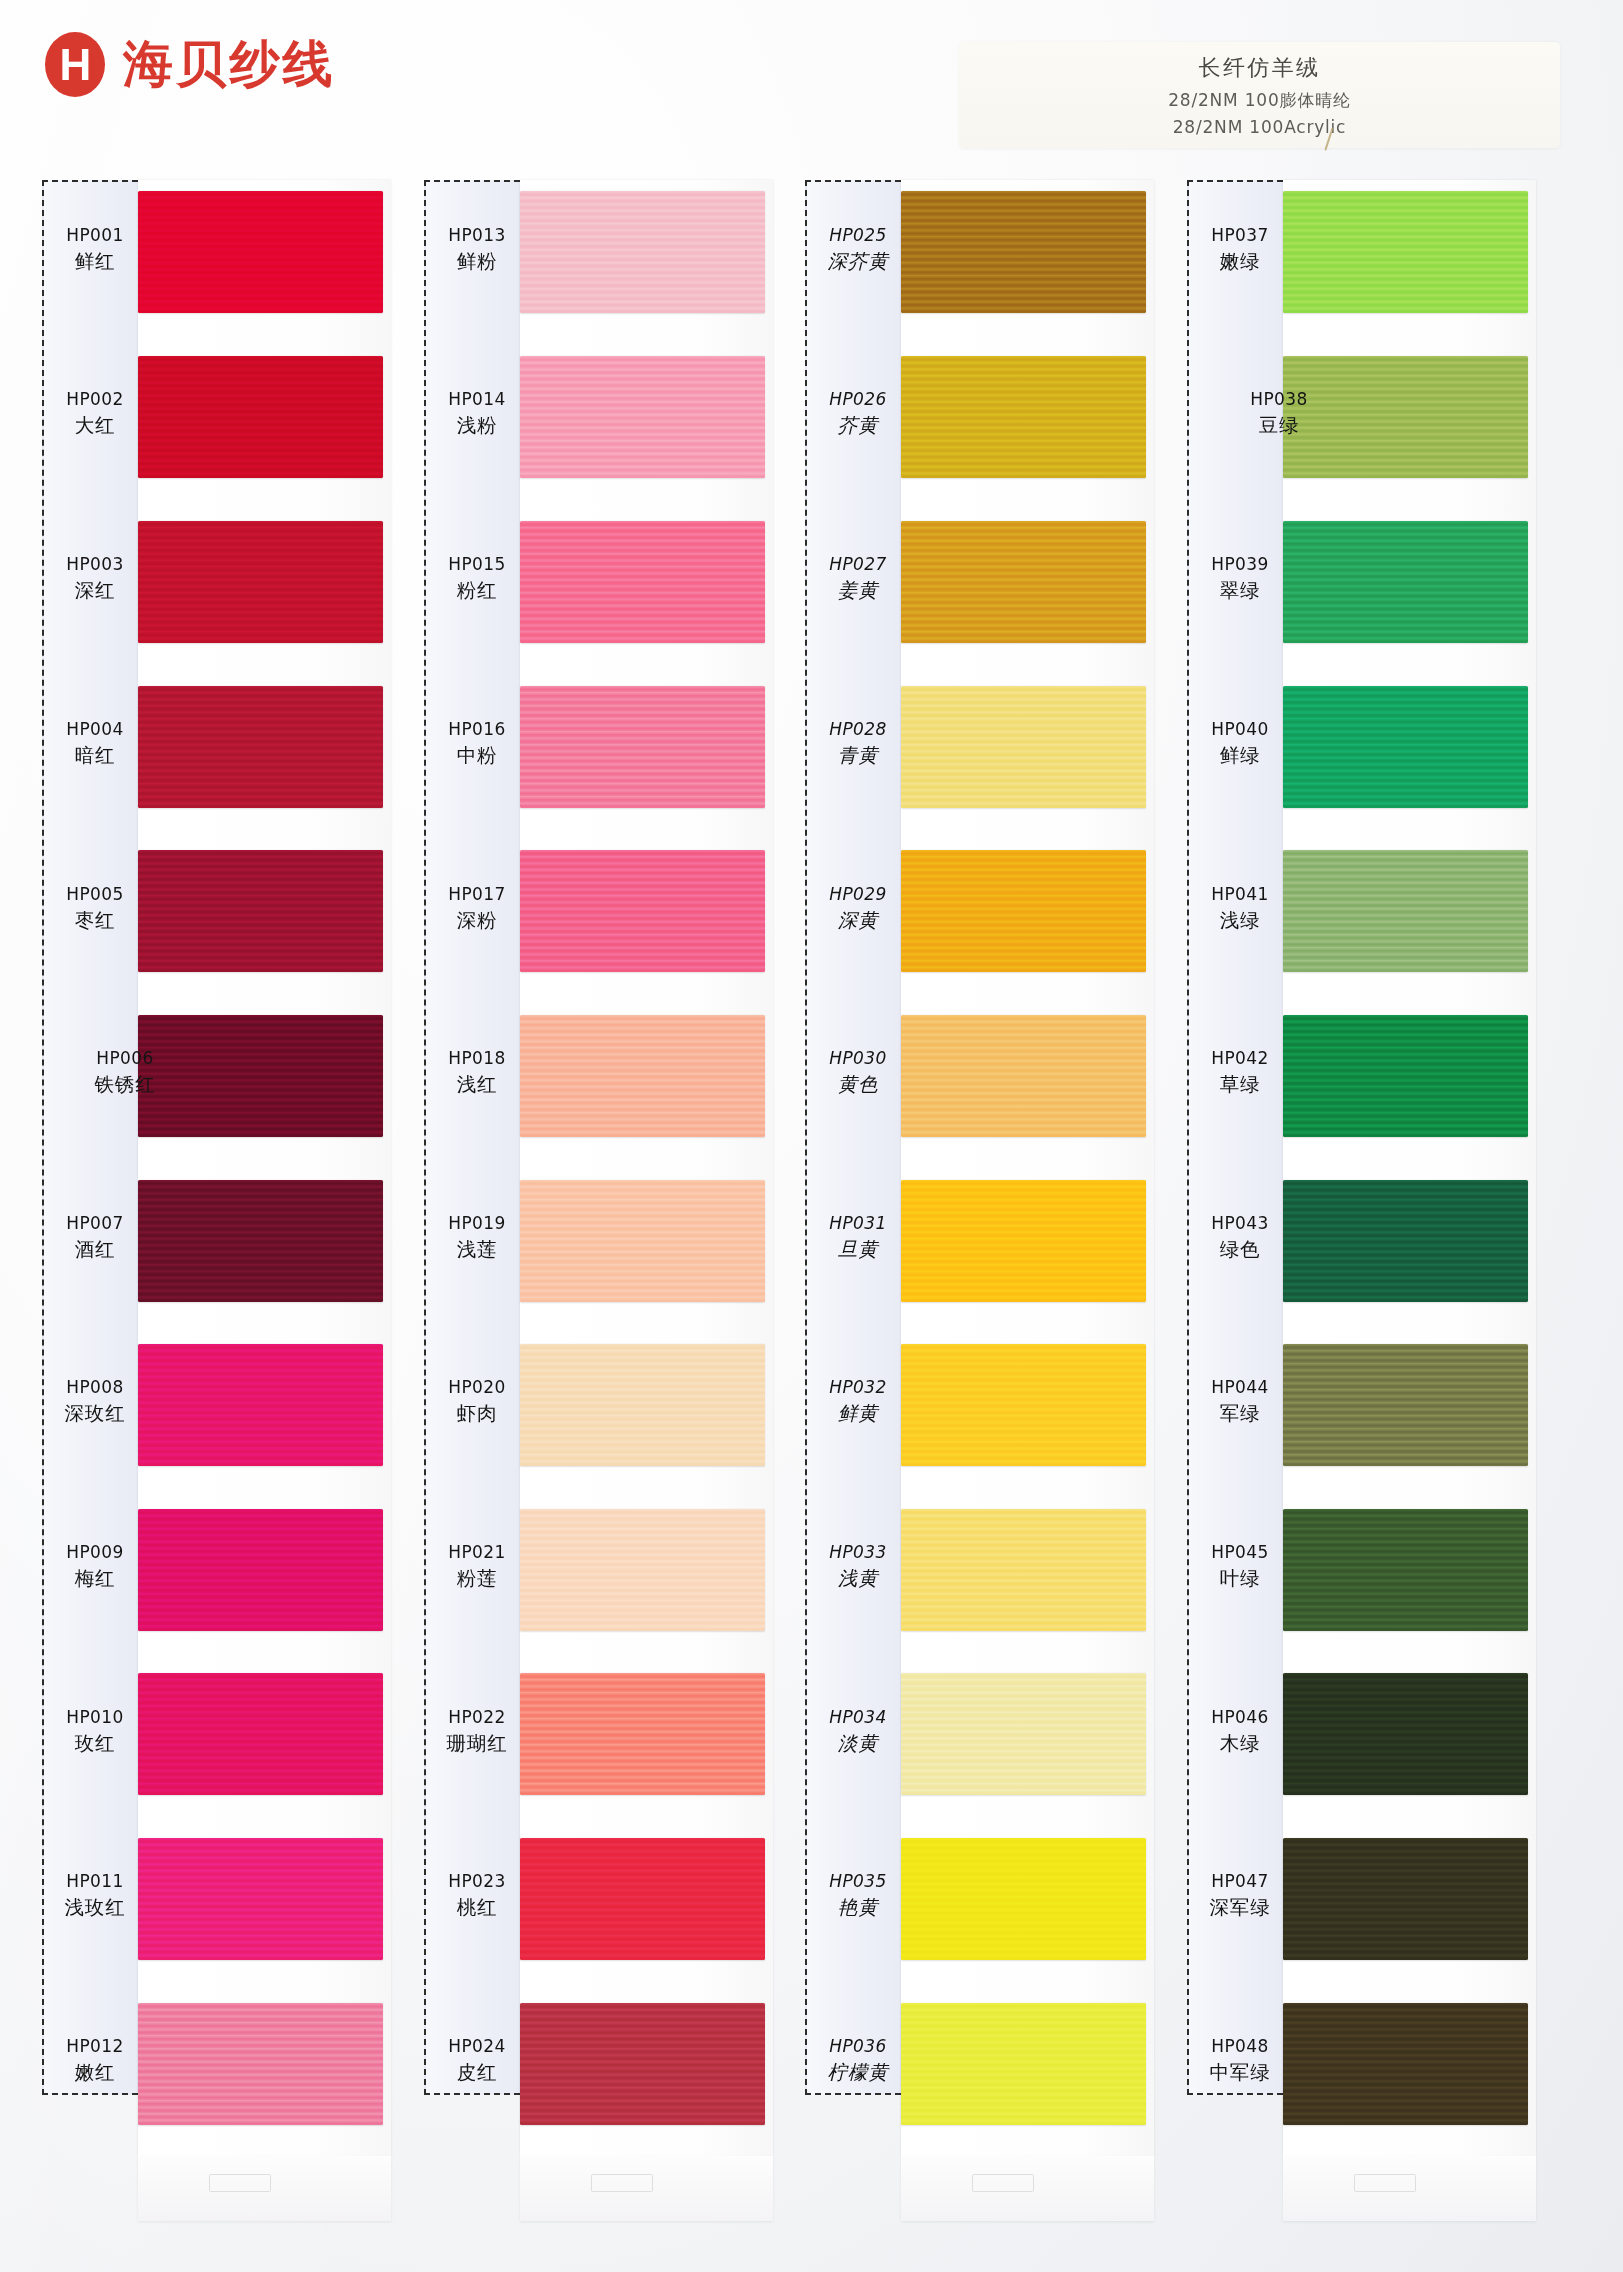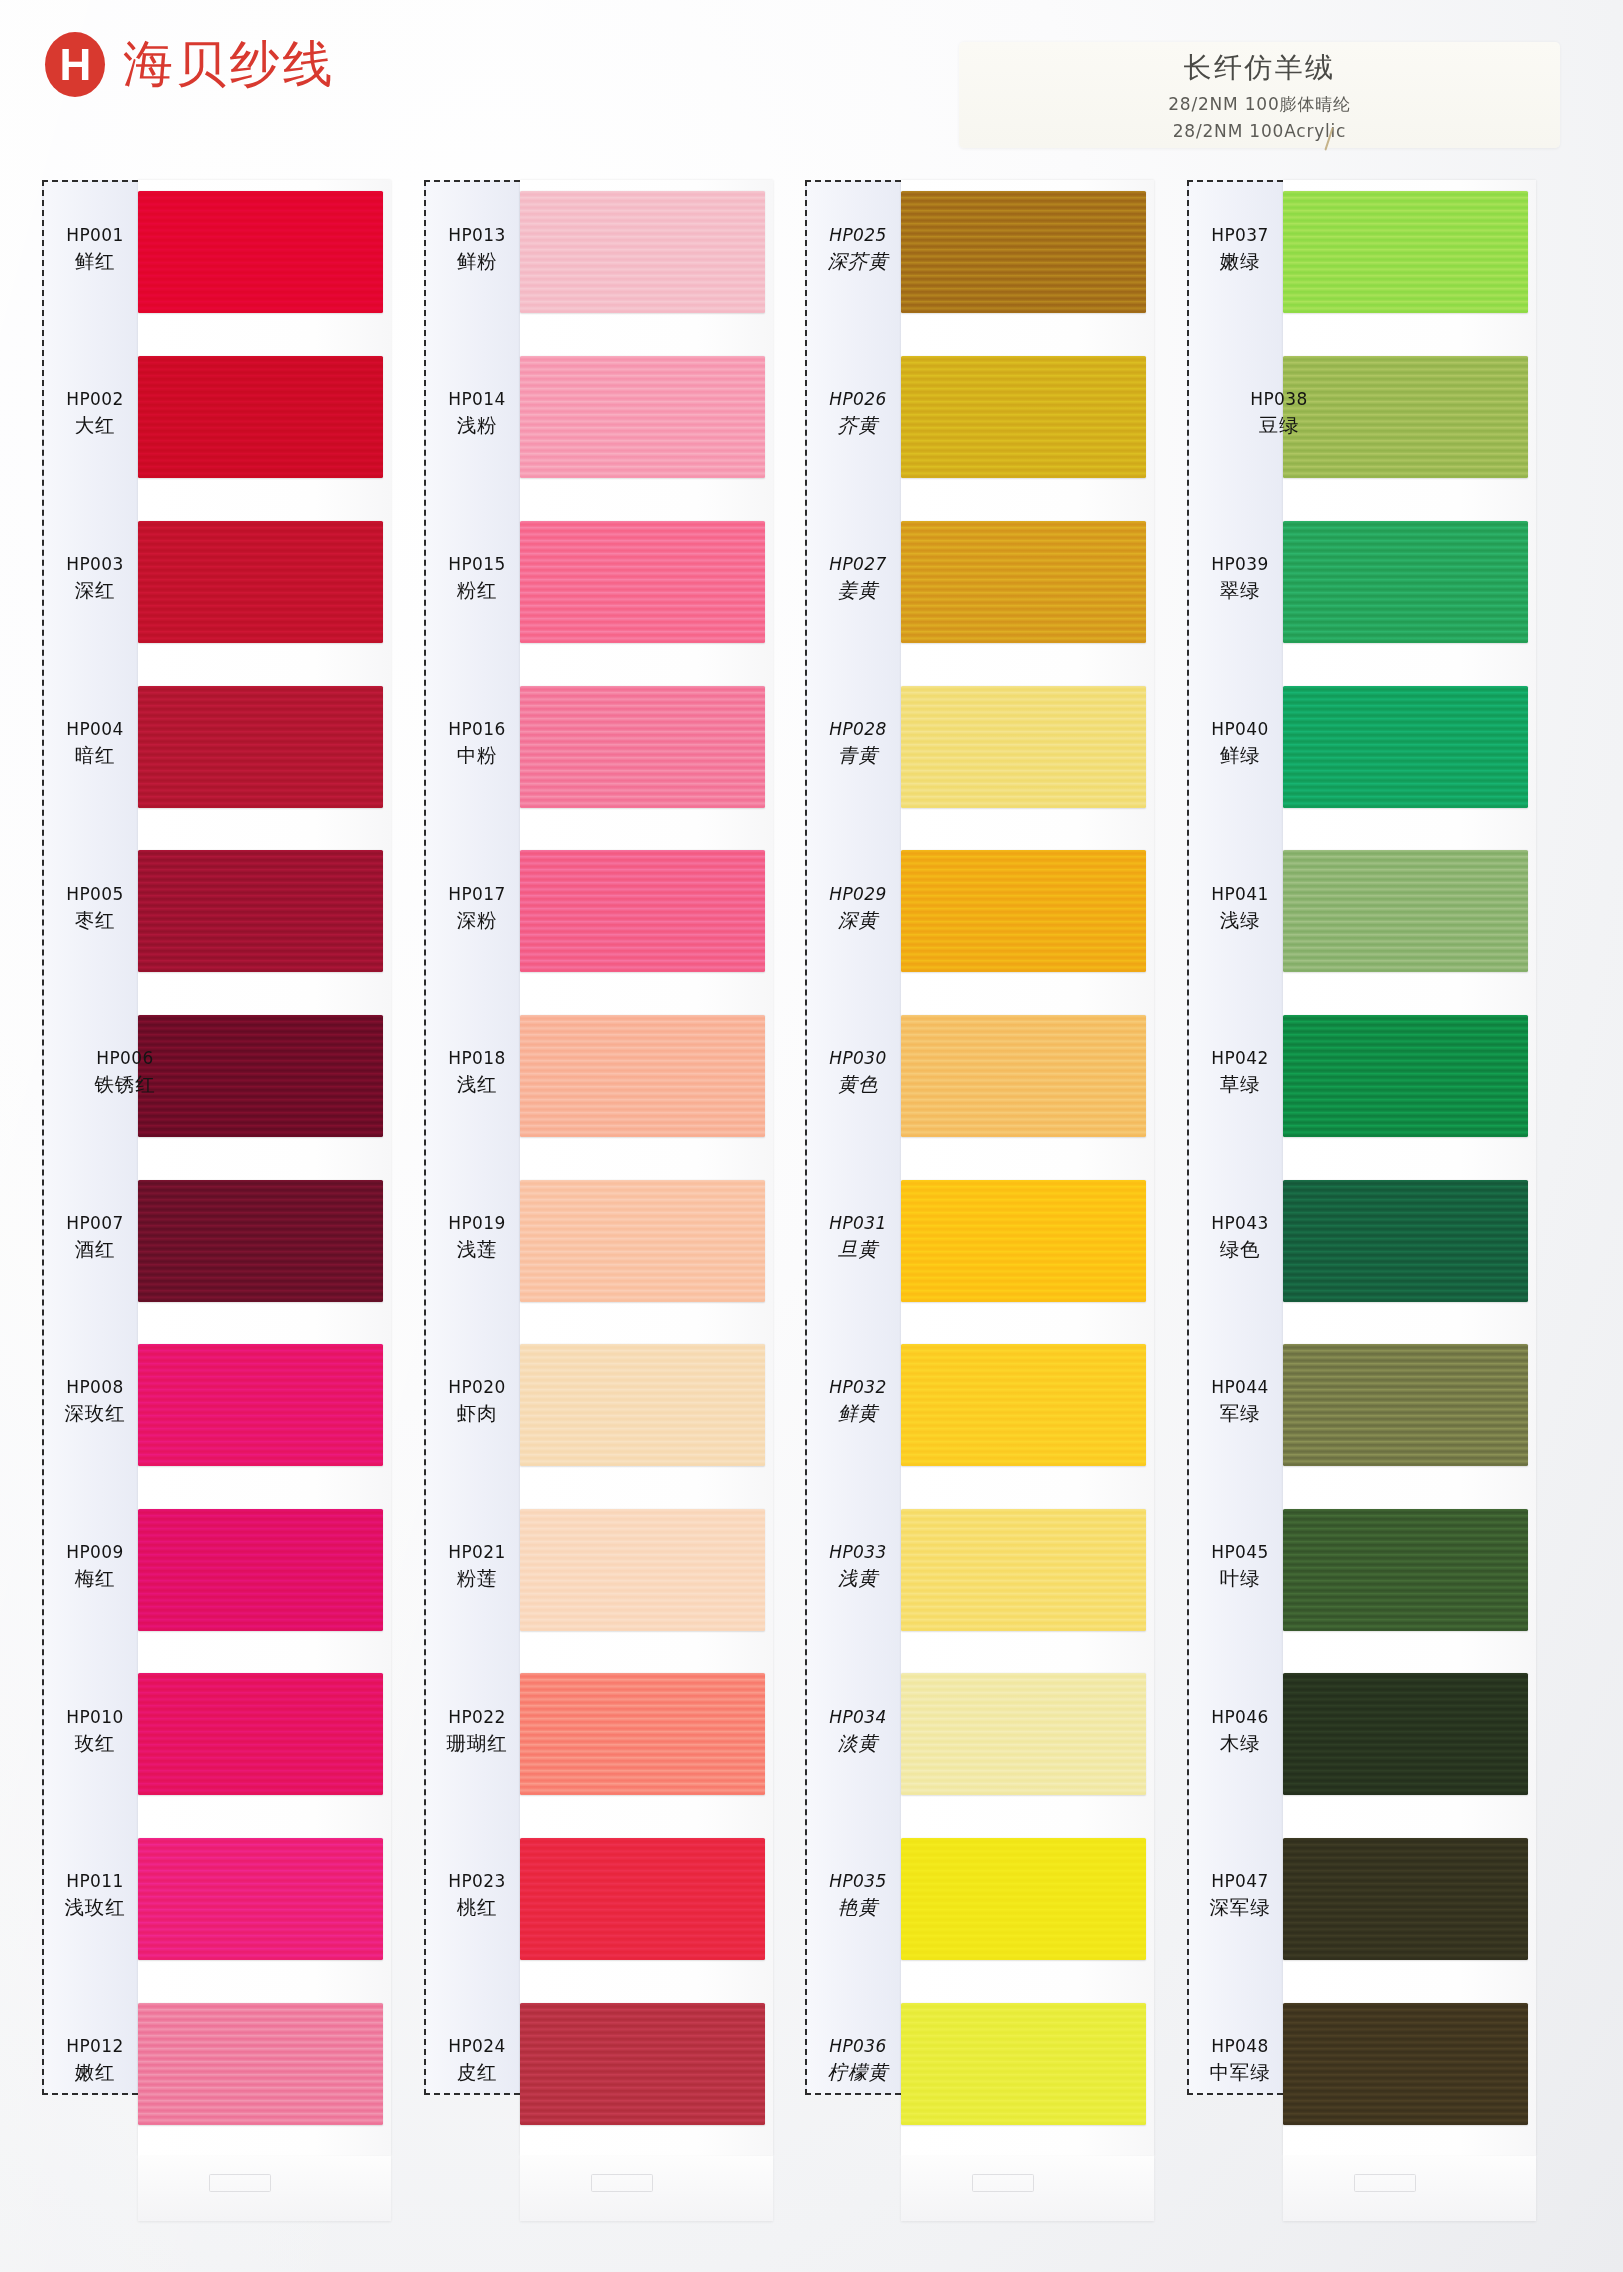--- a/index.html
+++ b/index.html
@@ -27,35 +27,35 @@
   }
   .brand-mark{
     width:60px;height:65px;border-radius:50%;
     background:#d8392f;
     display:flex;align-items:center;justify-content:center;
     color:#fff;font-size:44px;font-weight:bold;line-height:1;
     font-family:"Liberation Sans",sans-serif;
     letter-spacing:-0.8px;
   }
   .brand-name{
-    color:#d8392f;font-size:50px;font-weight:normal;
+    color:#d8392f;font-size:50px;font-weight:bold;
     letter-spacing:3.2px;
     font-family:"DejaVu Sans","Liberation Sans",sans-serif;
   }
 
   .spec-card{
     position:absolute;left:959px;top:42px;
     width:601px;height:106px;
     background:linear-gradient(180deg,#fbfaf5 0%,#f7f6f0 100%);
     border-radius:4.9px;
     box-shadow:0 0.8px 3.2px rgba(0,0,0,.05);
     display:flex;flex-direction:column;align-items:center;justify-content:center;
     gap:5.7px;
   }
-  .spec-title{font-size:28px;color:#4a4a46;letter-spacing:2.4px;
+  .spec-title{font-size:22px;color:#4a4a46;letter-spacing:2.4px;
     font-family:"DejaVu Sans","Liberation Sans",sans-serif;}
   .spec-line{font-size:17px;color:#5d5c57;letter-spacing:0.8px;
     font-family:"DejaVu Sans","Liberation Sans",sans-serif;}
 
   
   .card-area{position:absolute;left:0;top:0;width:1623px;height:2273px;}
   .col{
     position:absolute;top:180px;width:349px;height:2063px;
   }
   .col-0{left:42px;}

